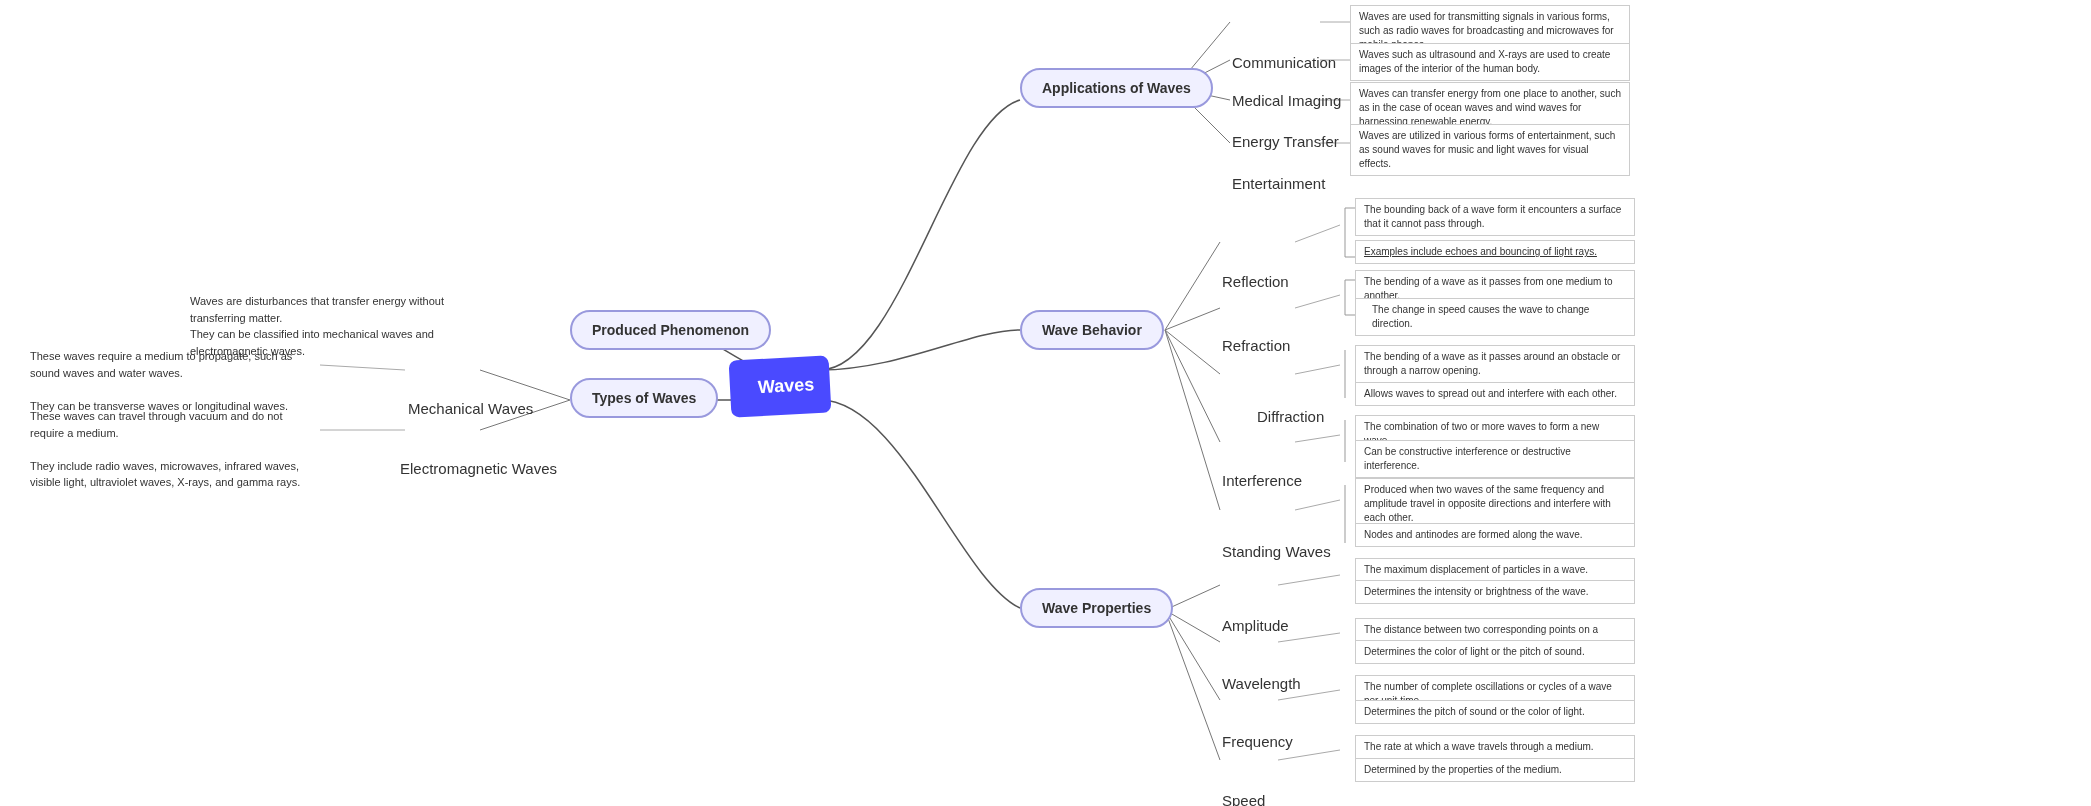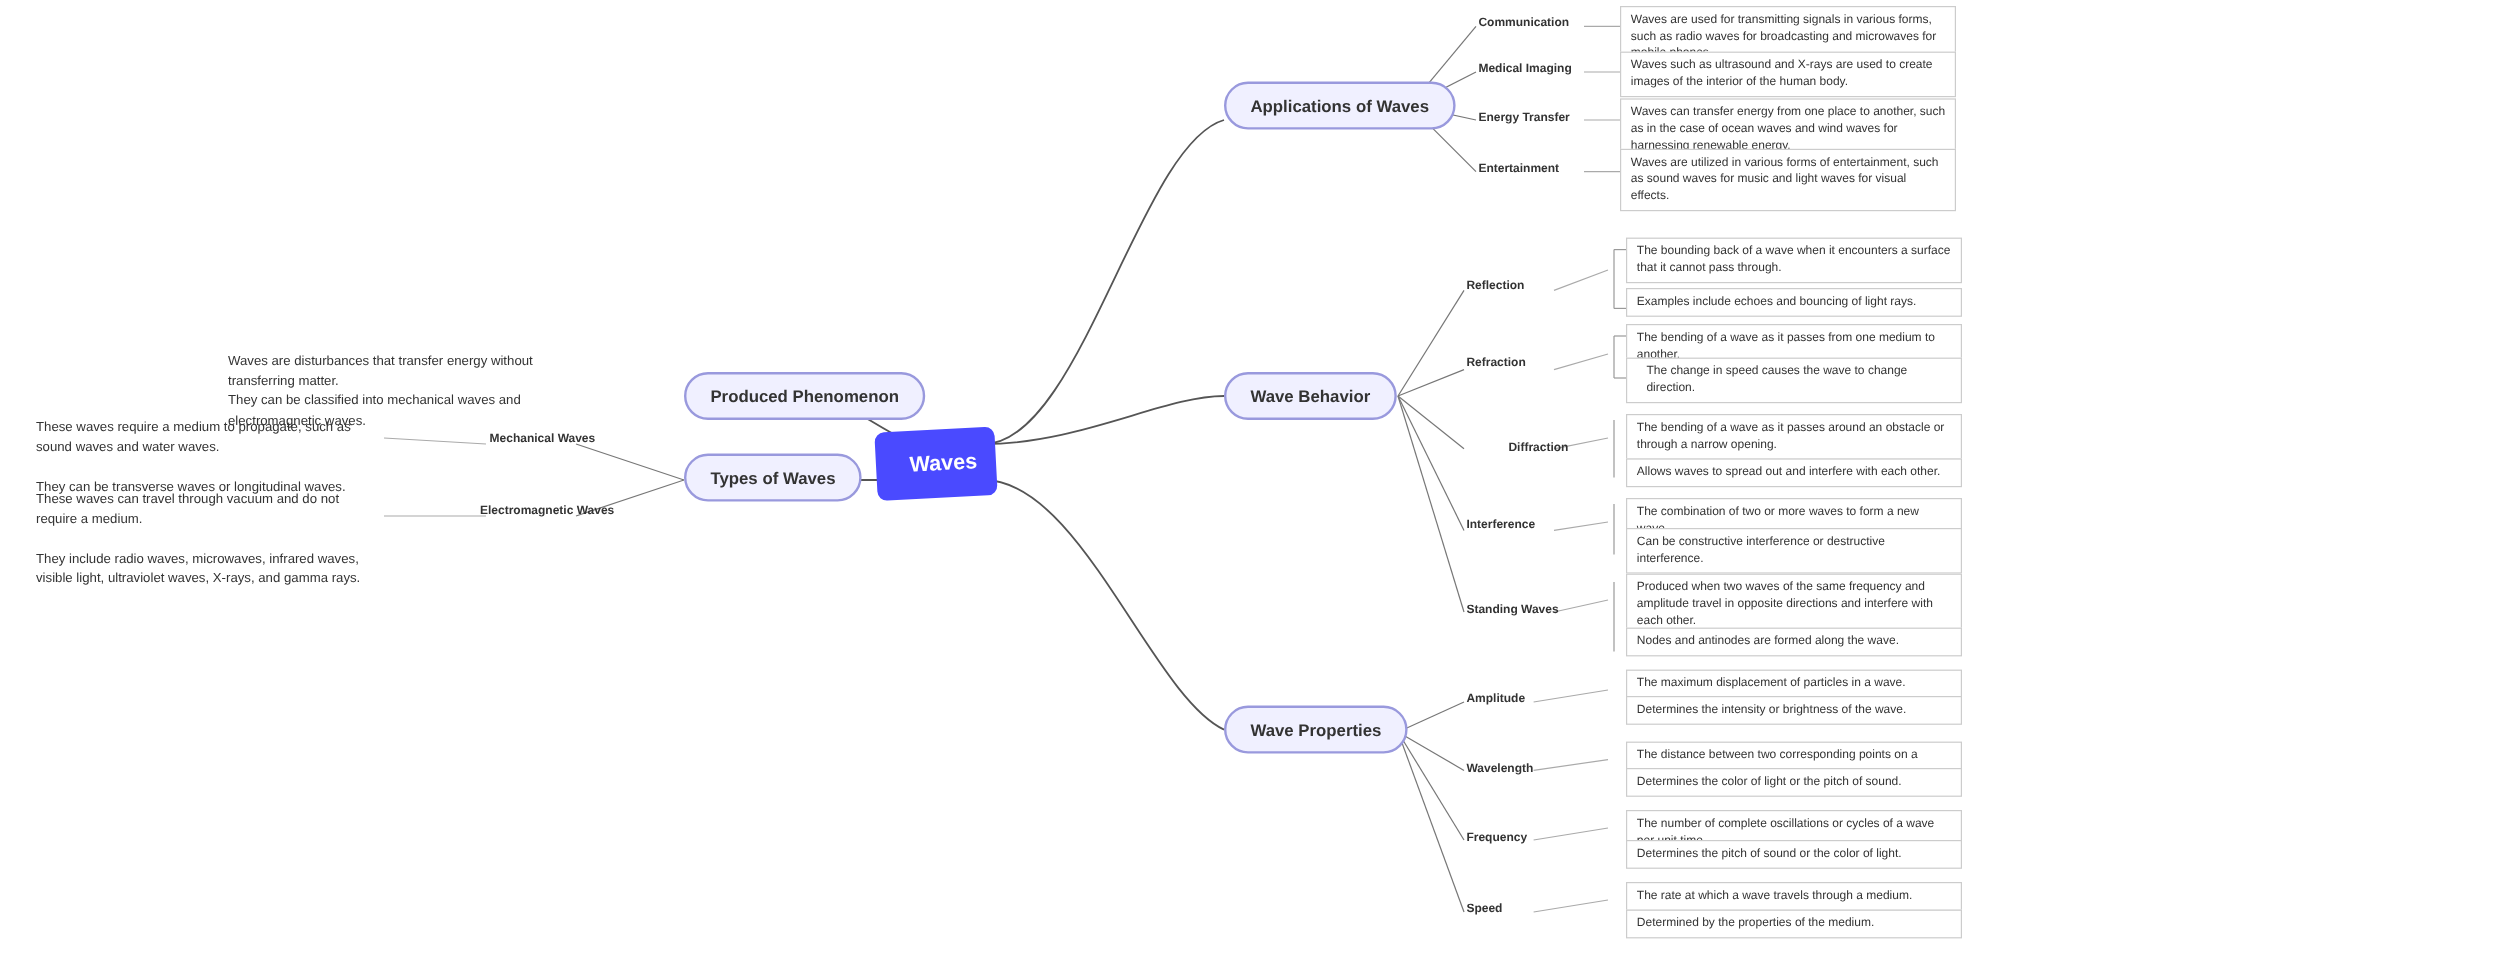--- a/index.html
+++ b/index.html
@@ -44,24 +44,25 @@
       padding: 10px 20px;
       text-align: left;
       font-size: 14px;
       font-weight: bold;
       color: #333;
       white-space: nowrap;
     }
     
     .node-leaf-label {
       position: absolute;
-      font-size: 10px;
-      color: #333;
-      font-weight: bold;
+      font-size: 15px;
+      color: #333;
+      font-weight: normal;
       white-space: nowrap;
+      margin-top: 40px;
     }
     
     .desc-box {
       position: absolute;
       border: 1px solid #ccc;
       padding: 4px 8px;
       font-size: 10px;
       color: #333;
       background: white;
       max-width: 280px;
@@ -201,23 +202,23 @@
     These waves can travel through vacuum and do not require a medium.<br><br>
     They include radio waves, microwaves, infrared waves, visible light, ultraviolet waves, X-rays, and gamma rays.
   </div>
 
   <div class="node-branch" style="left:1020px; top:310px;">
     <span>Wave Behavior</span>
   </div>
 
   <div class="node-leaf-label" style="left:1222px; top:233px;">Reflection</div>
   <div class="desc-box" style="left:1355px; top:198px; width:290px;">
-    The bounding back of a wave when it encounters a surface that it cannot pass through.
-  </div>
-  <div class="desc-box" style="left:1355px; top:240px; width:290px;">
+    The bounding back of a wave form it encounters a surface that it cannot pass through.
+  </div>
+  <div class="desc-box" style="left:1355px; top:240px; width:290px;text-decoration:underline;">
     Examples include echoes and bouncing of light rays.
   </div>
 
   <div class="node-leaf-label" style="left:1222px; top:297px;">Refraction</div>
   <div class="desc-box" style="left:1355px; top:270px; width:290px;">
     The bending of a wave as it passes from one medium to another.
   </div>
   <div class="desc-box" style="left:1355px; top:298px; width:290px;padding-left:16px;">
     The change in speed causes the wave to change direction.
   </div>

